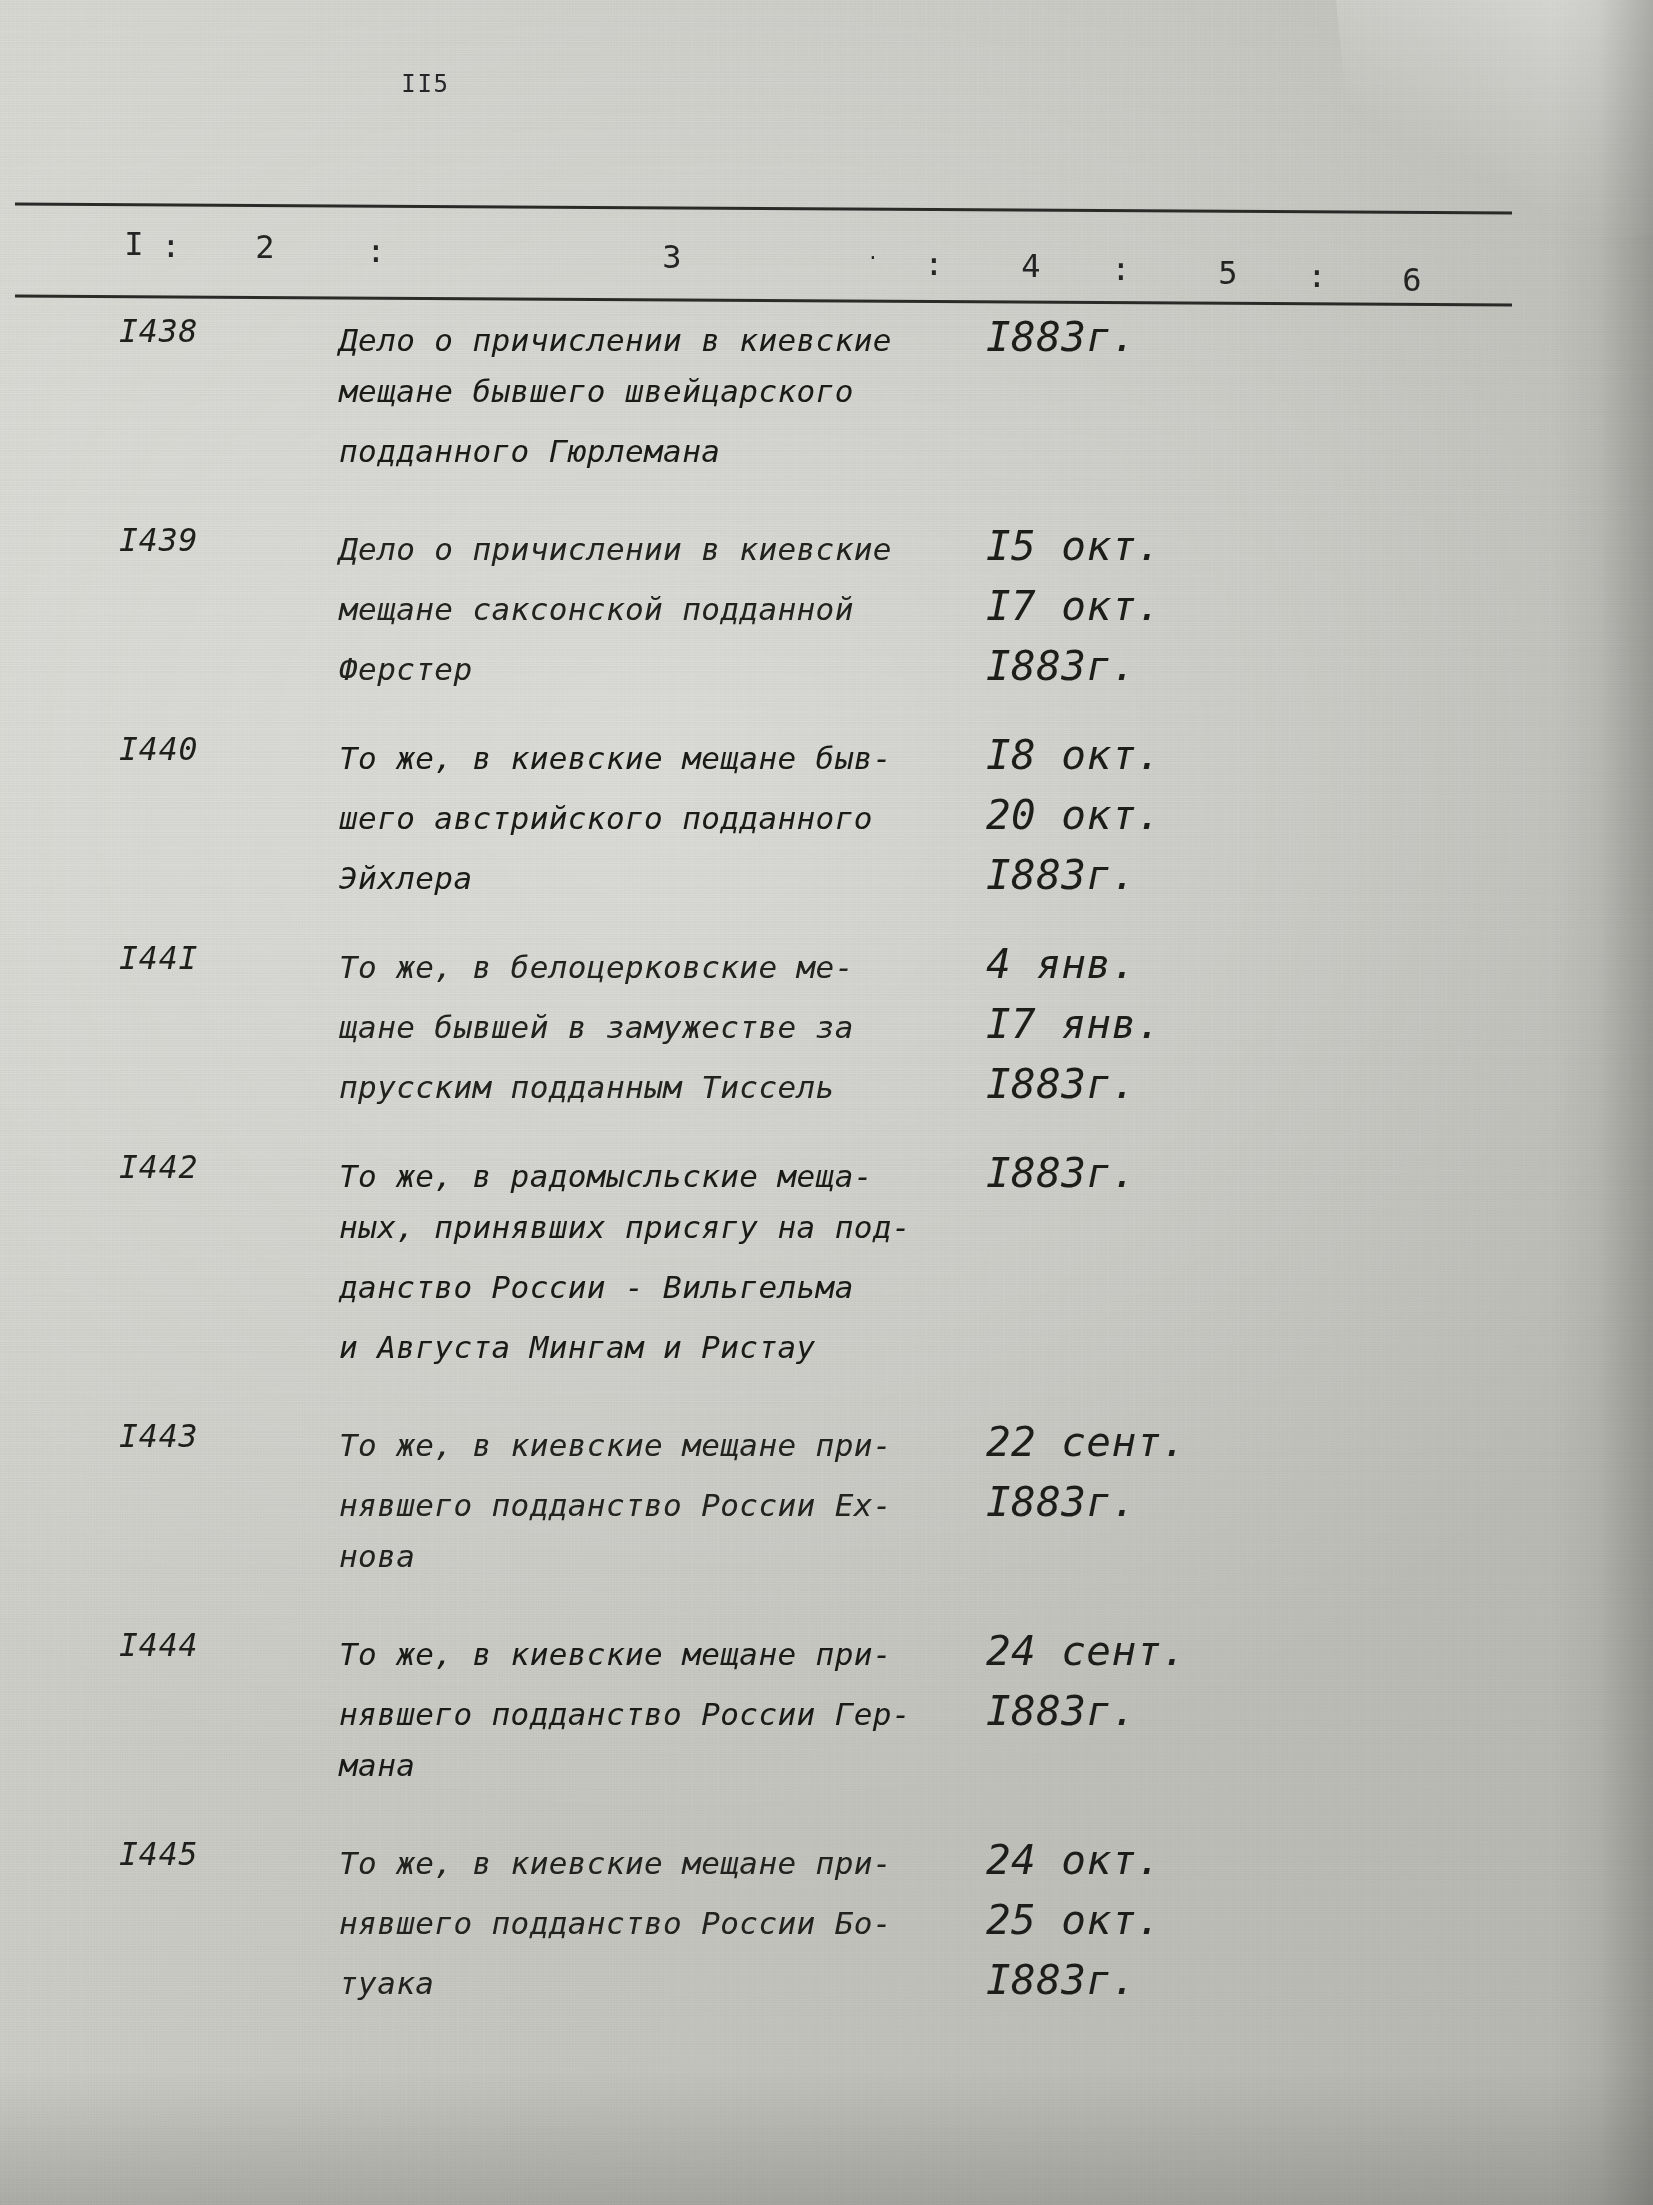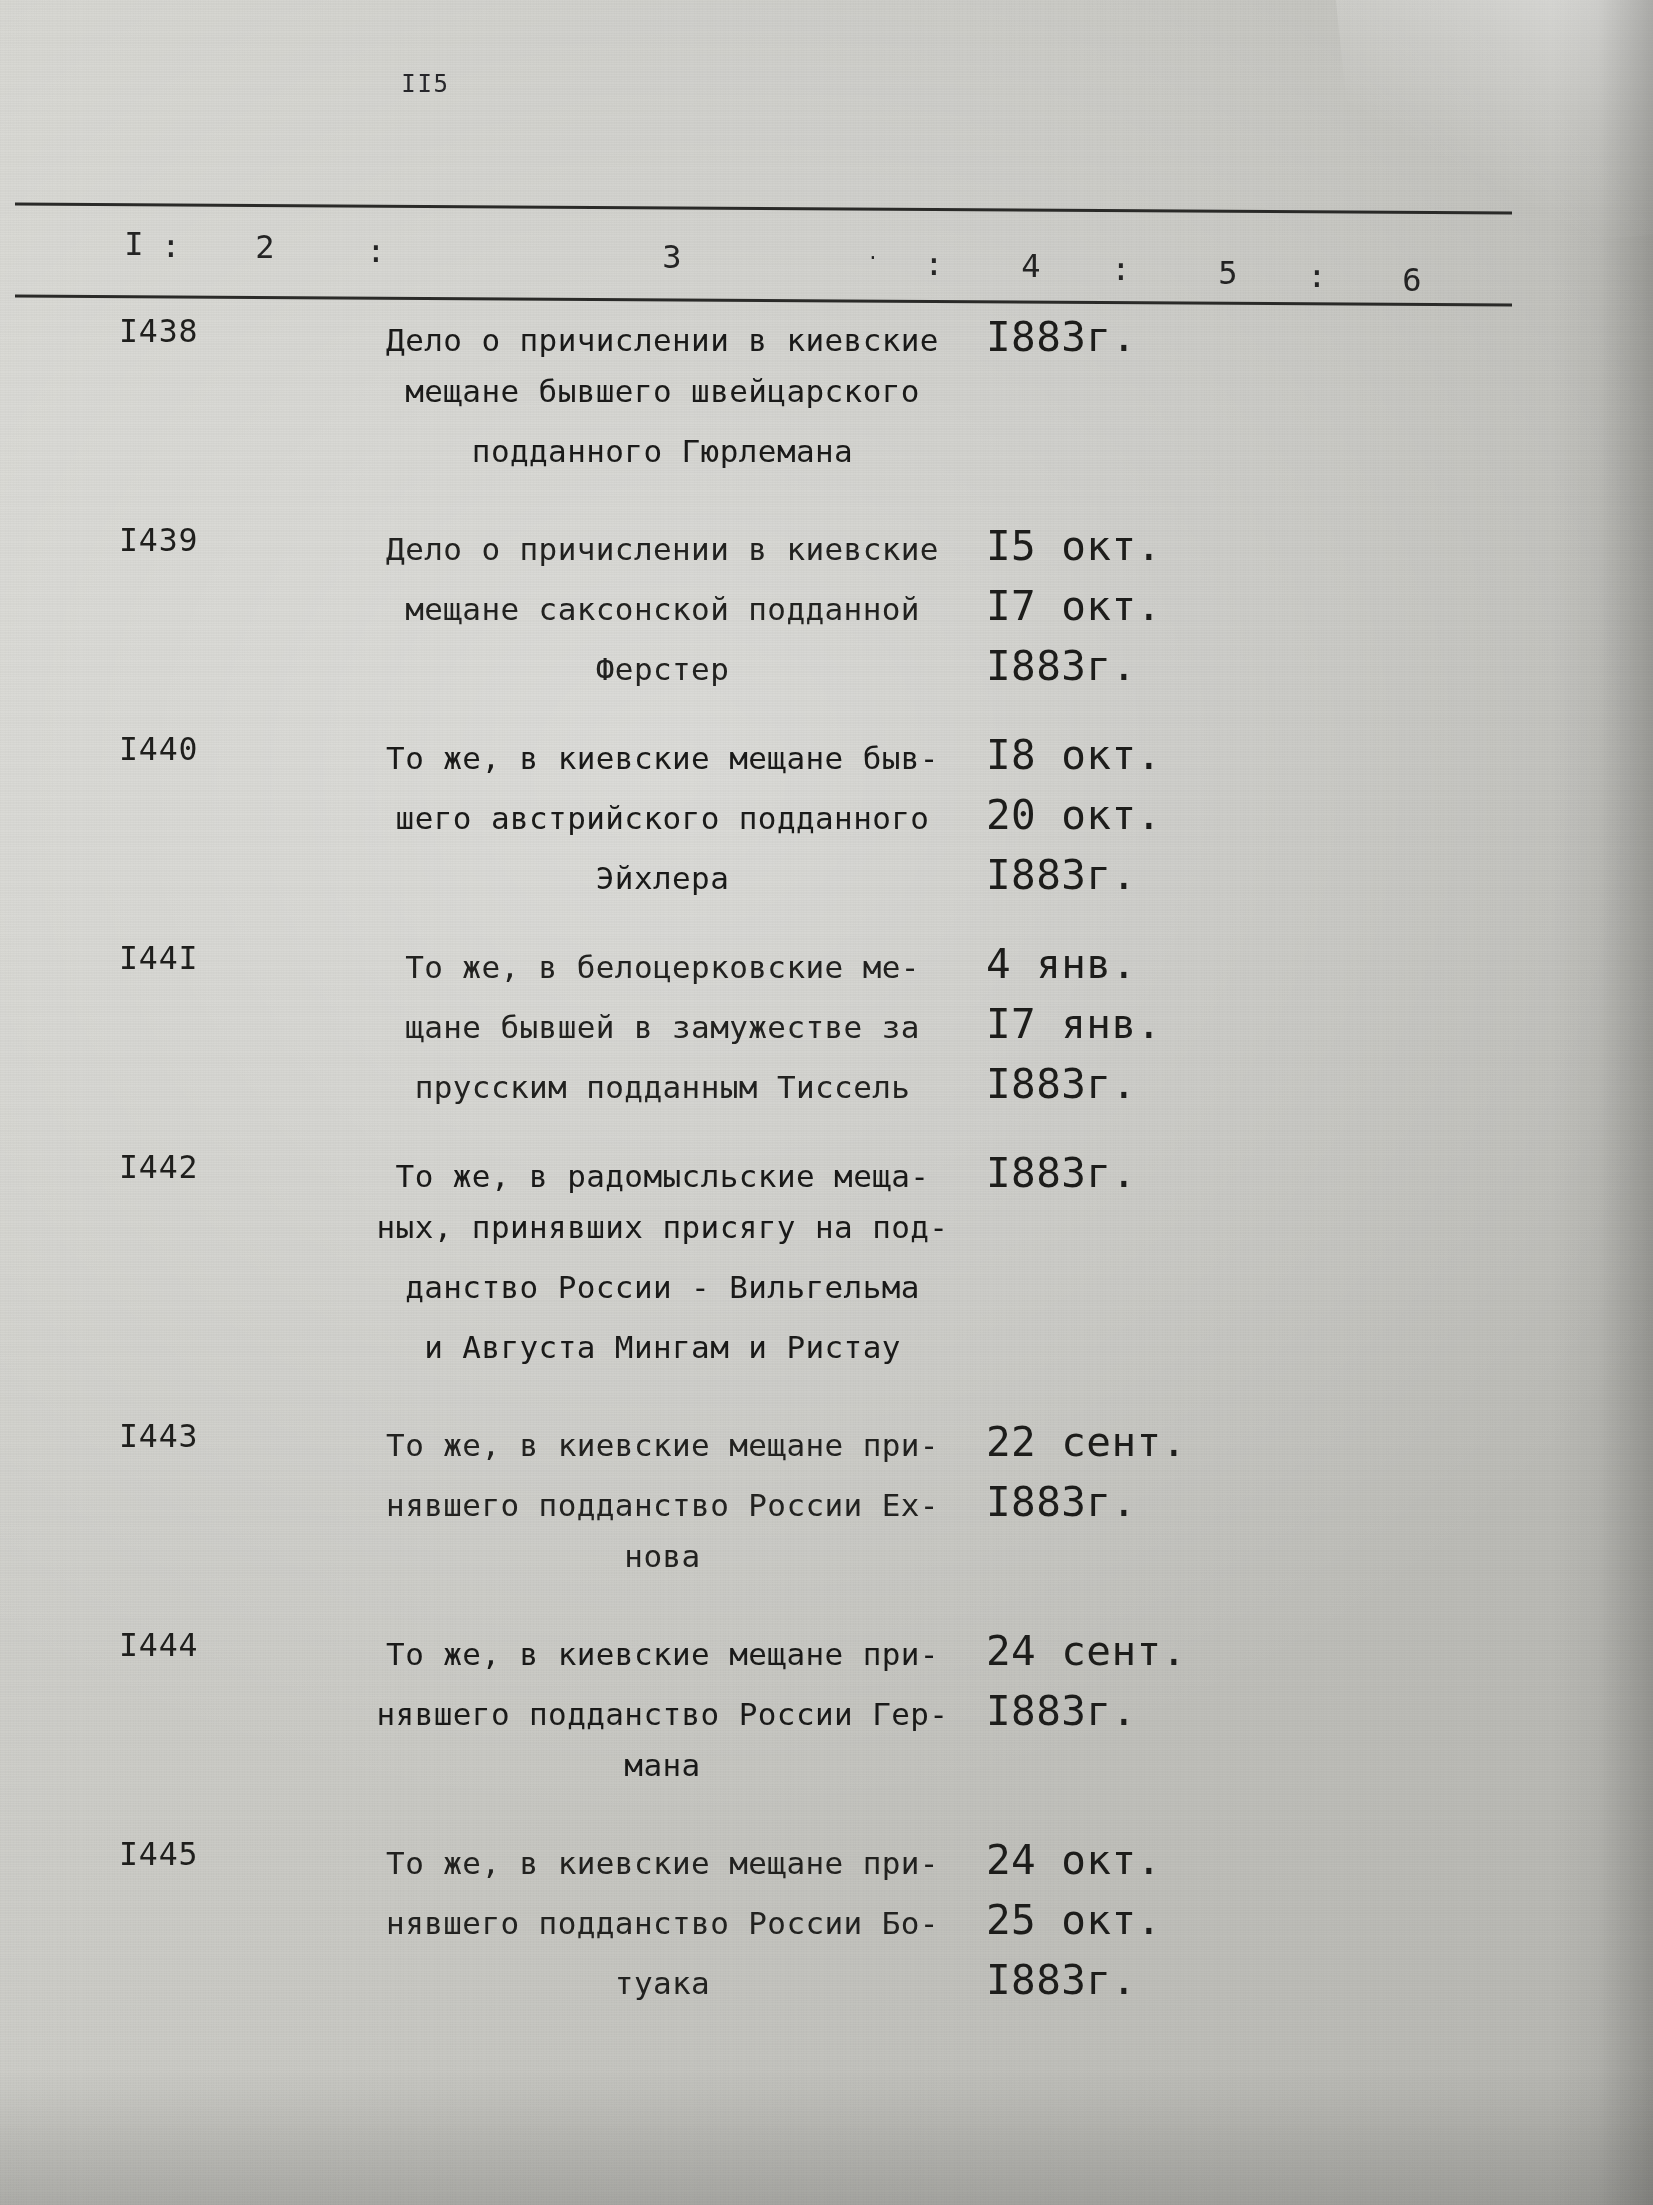--- a/index.html
+++ b/index.html
@@ -110,38 +110,38 @@
   .ch-5 { left: 1203px; top: 36px; }
   .ch-c5 { left: 1292px; top: 39px; }
   .ch-6 { left: 1387px; top: 43px; }
 
   
   .entries {
     position: absolute;
     top: 313px;
     left: 0;
     width: 1512px;
+    font-style: italic;
   }
   .entry {
     position: relative;
     display: block;
     margin-bottom: 29px;
   }
   .entry .num {
     position: absolute;
     left: 119px;
     top: 0;
     font-size: 31.5px;
     letter-spacing: 0.9px;
     color: #1f1f1d;
   }
   .entry .lines {
     margin-left: 339px;
     width: 1208px;
-    text-align: center;
   }
   .line {
     display: flex;
     align-items: baseline;
     height: 60px;
   }
   .line .txt {
     width: 647px;
     font-size: 31px;
     letter-spacing: 0.4px;

